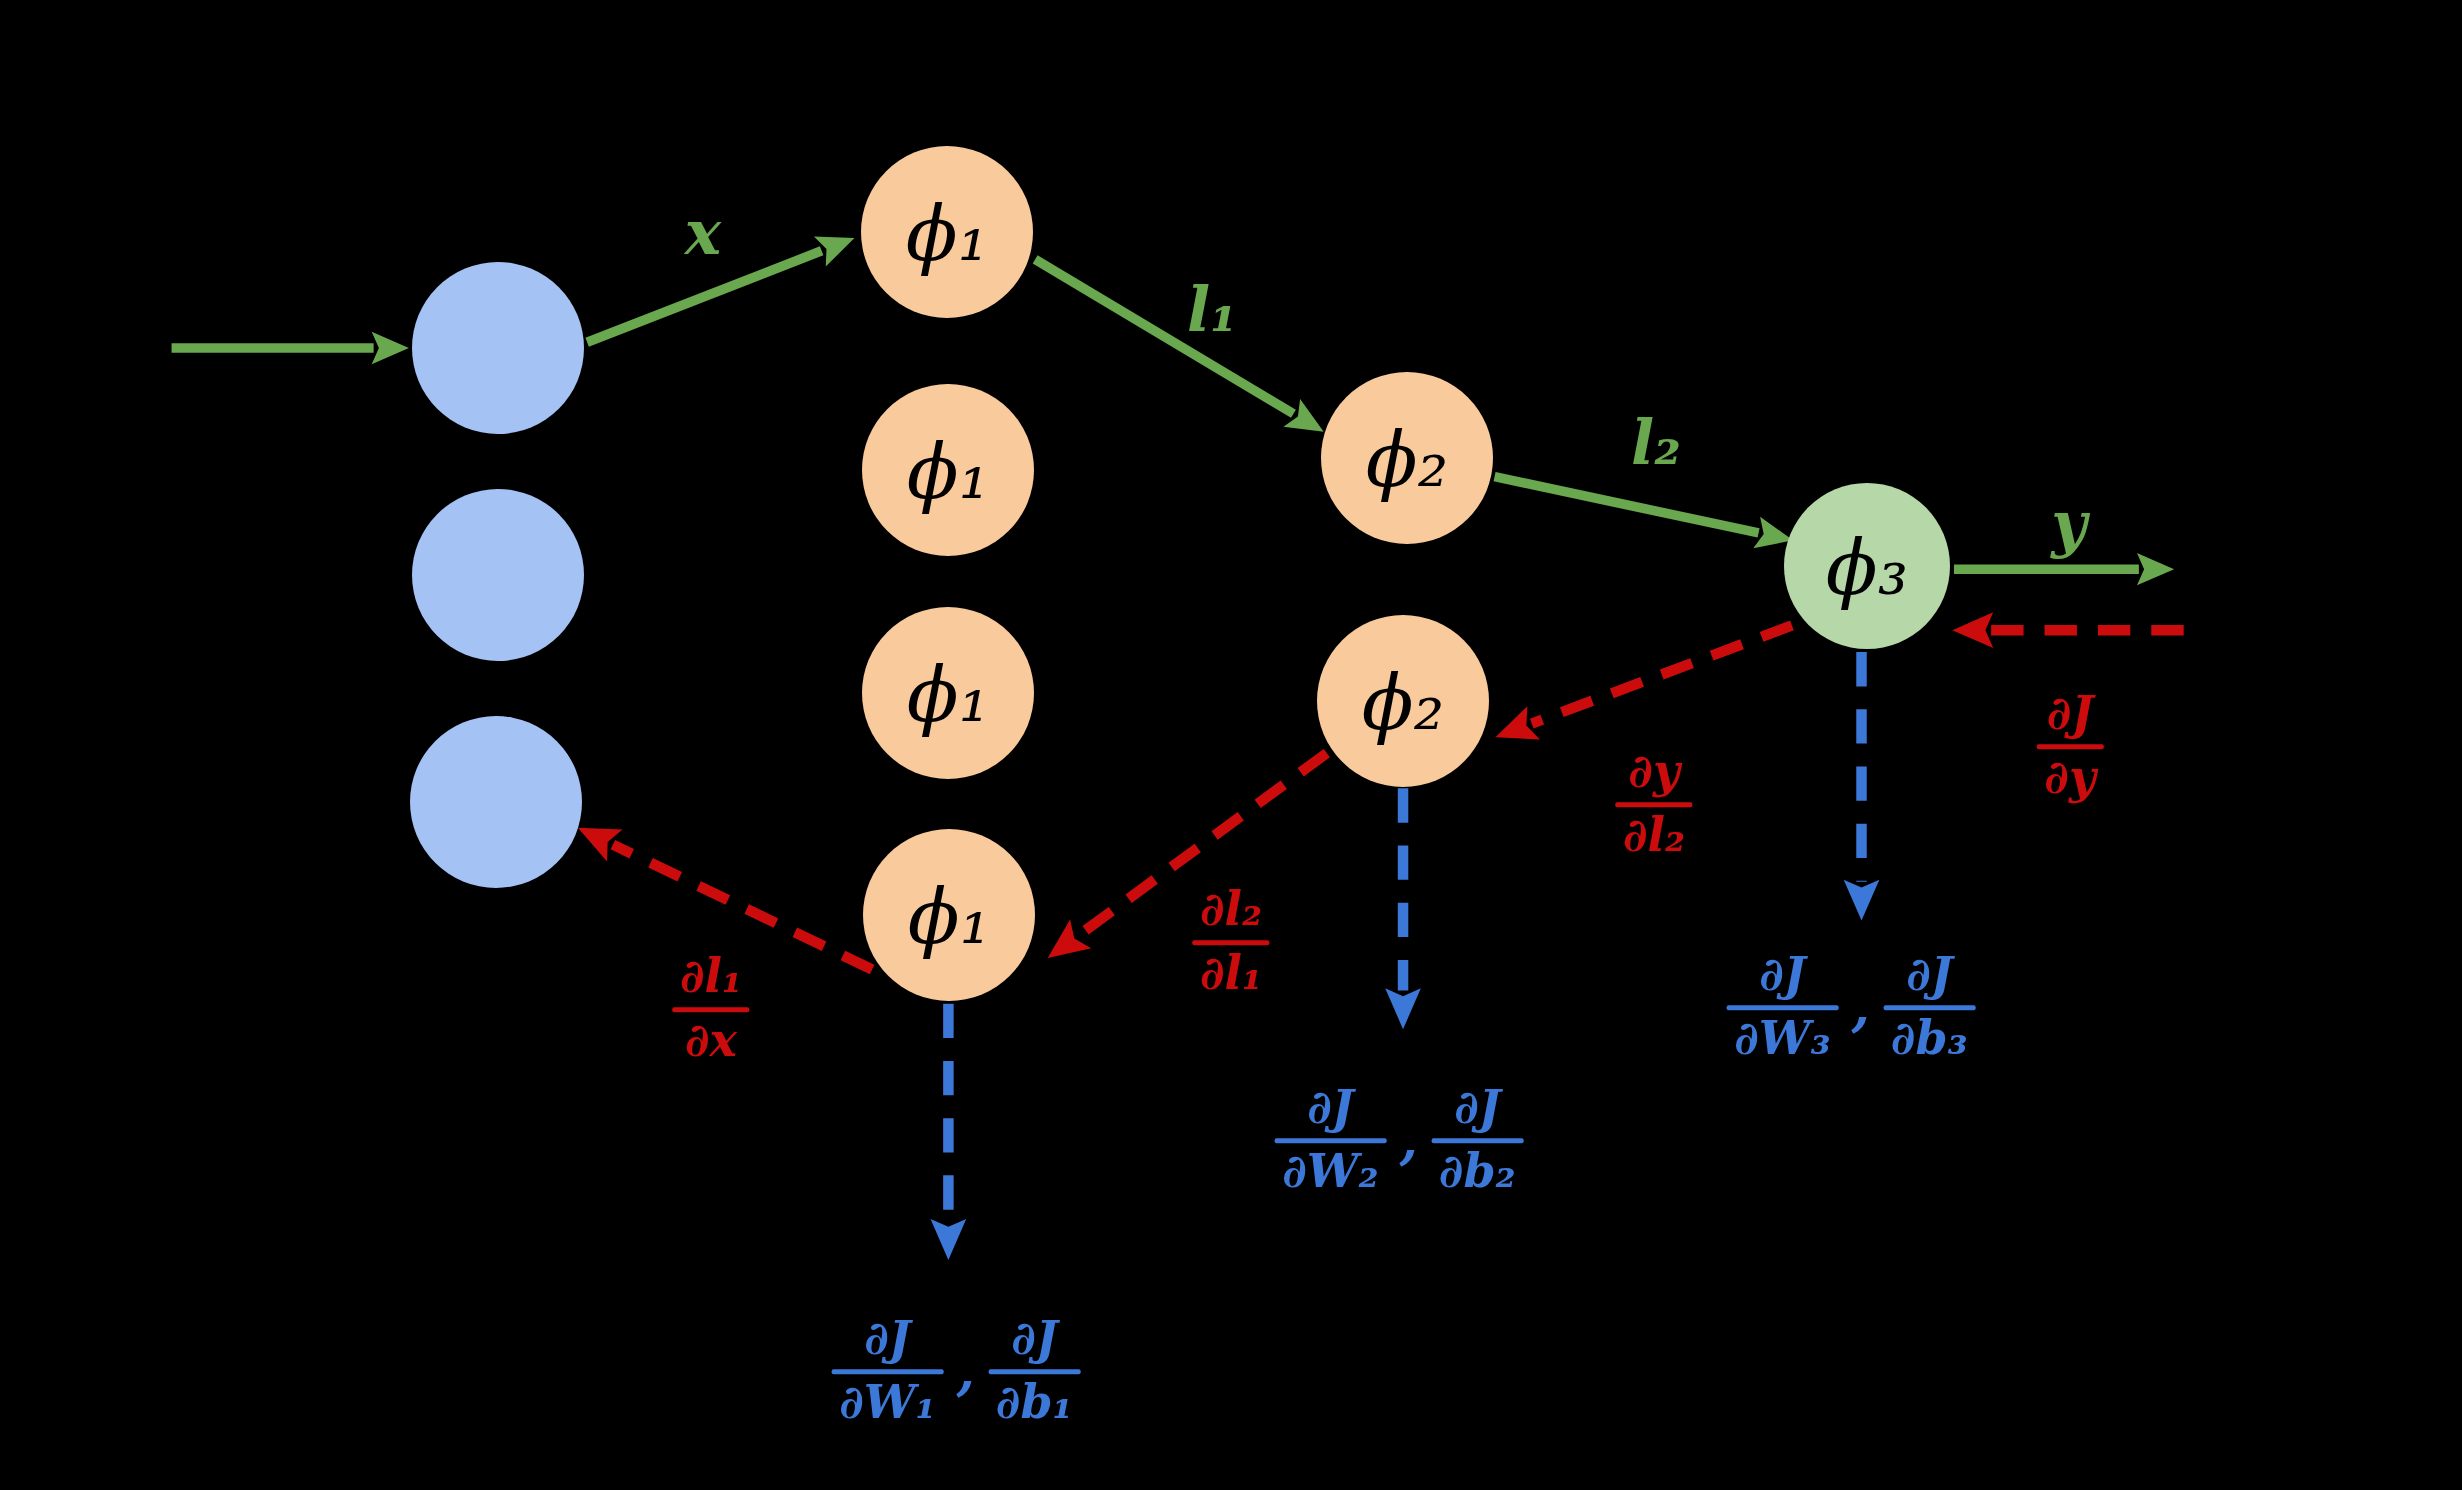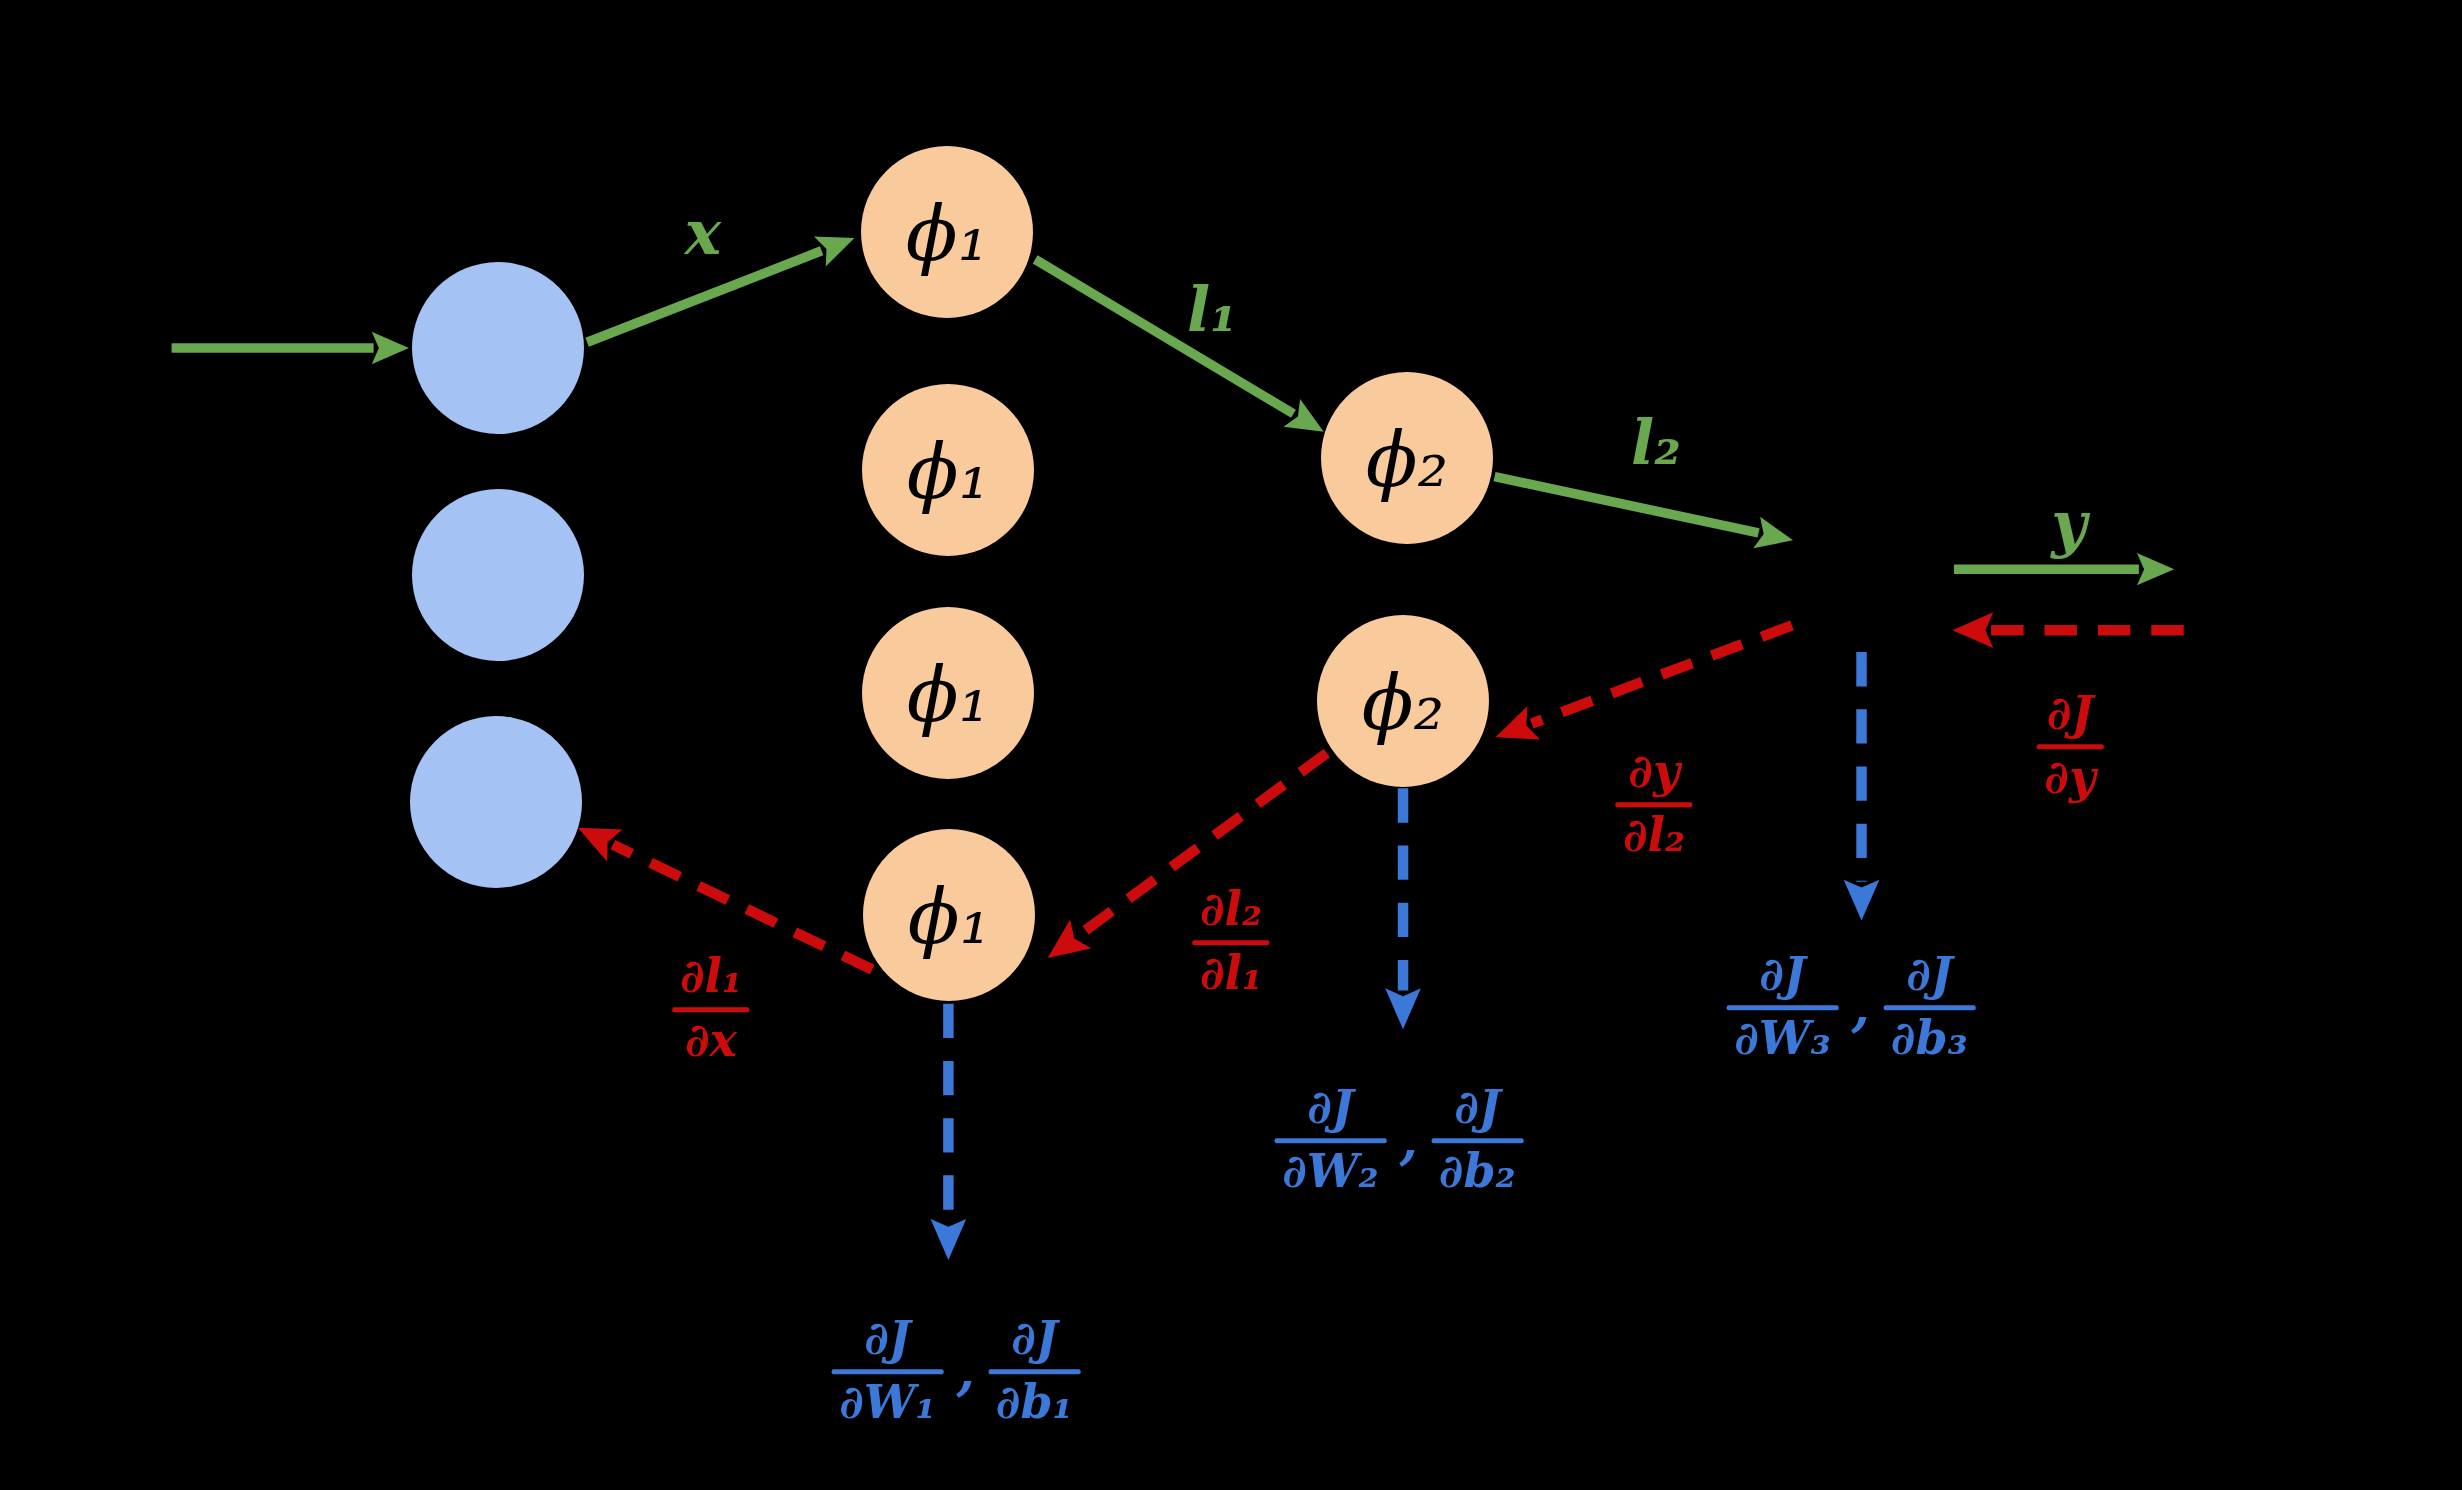--- a/index.html
+++ b/index.html
@@ -114,20 +114,23 @@
     <span class="node-label">ϕ₁</span>
   </div>
 
   <div class="node hidden" style="left:1407px;top:458px">
     <span class="node-label">ϕ₂</span>
   </div>
   <div class="node hidden" style="left:1403px;top:701px">
     <span class="node-label">ϕ₂</span>
   </div>
 
+  <div class="node output" style="left:1867px;top:566px">
+    <span class="node-label">ϕ₃</span>
+  </div>
 
   <div class="glabel" style="left:703px;top:232px">x</div>
   <div class="glabel" style="left:1212px;top:309px">l₁</div>
   <div class="glabel" style="left:1656px;top:442px">l₂</div>
   <div class="glabel" style="left:2069px;top:523px">y</div>
 
   <div class="frac abs red" style="left:2070px;top:746px">
     <span class="num">∂J</span>
     <span class="bar"></span>
     <span class="den">∂y</span>

